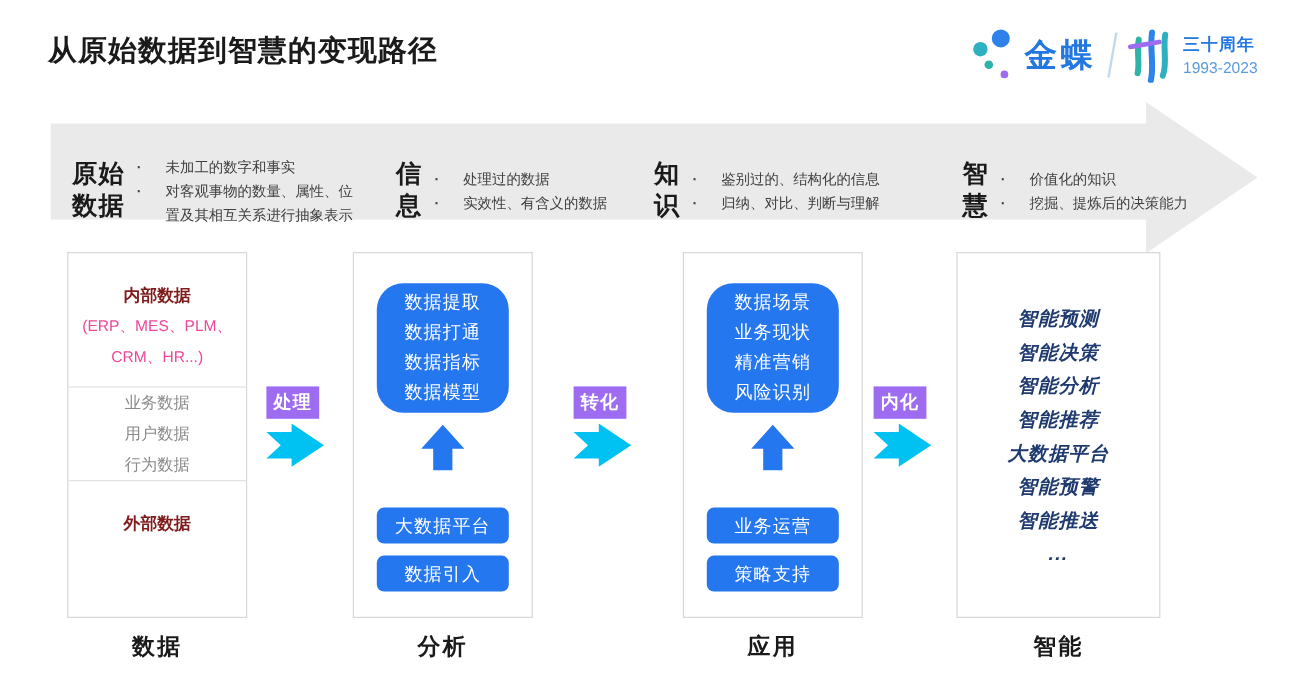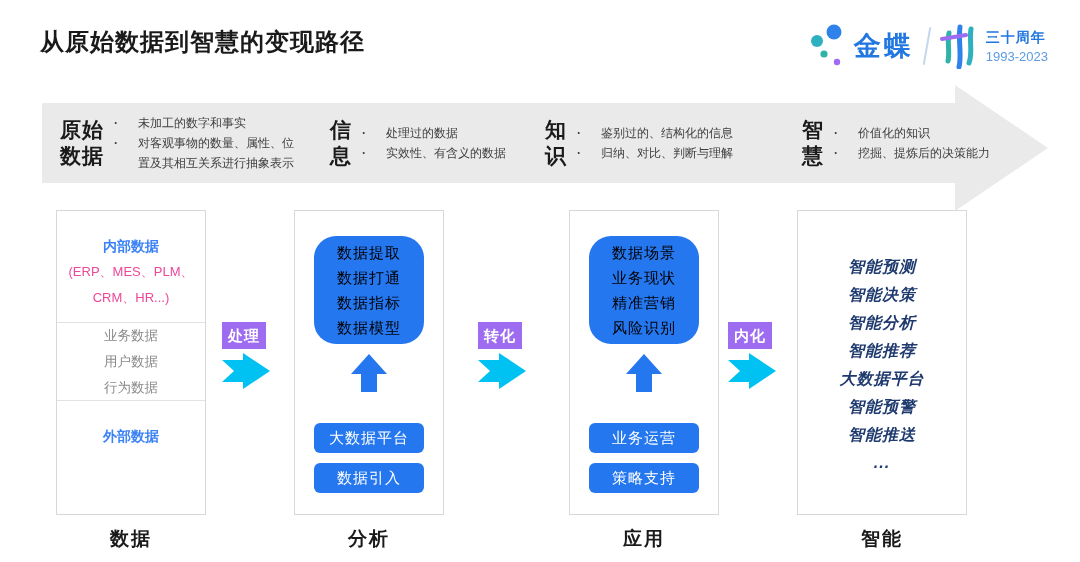--- a/index.html
+++ b/index.html
@@ -14,21 +14,21 @@
   .logo-brand { font-size:27px; font-weight:bold; color:#2277e0; letter-spacing:3px; }
   .logo-divider { width:2px; height:38px; background:#c4d7ec; margin:0 12px; transform:rotate(10deg); }
   .logo-mark { width:40px; height:46px; margin-right:6px; }
   .logo-anniv { display:flex; flex-direction:column; justify-content:center; }
   .logo-anniv .anniv-main { font-size:14px; font-weight:bold; color:#2277e0; letter-spacing:1px; }
   .logo-anniv .anniv-years { font-size:13px; color:#5b9be0; margin-top:2px;text-align:center; }
 
   
   .banner-arrow { position:absolute; left:42px; top:85px; }
   .banner-content { position:absolute; left:42px; top:103px; width:913px; height:80px; }
-  .stage { position:absolute; top:0; height:80px; display:flex; align-items:center; }
+  .stage { position:absolute; top:16px; height:80px; display:flex; align-items:center; }
   .stage-term { font-size:21px; font-weight:bold; color:#1a1a1a; line-height:26px; letter-spacing:1px; margin-right:10px; white-space:pre; }
   .stage-bullets { display:flex; flex-direction:column; justify-content:center; }
   .bullet-row { display:flex; font-size:12px; color:#404040; line-height:20px; }
   .bullet-row .marker { width:24px; text-align:left; font-weight:bold; color:#404040; flex:0 0 24px; }
   .bullet-row .btext { display:block; }
   .stage-1 .btext { width:162px; }
   .stage-2 .btext { width:150px; }
   .stage-3 .btext { width:160px; }
   .stage-4 .btext { width:160px; }
 
@@ -36,28 +36,28 @@
   .col { position:absolute; top:210px; height:305px; background:#fff; border:1px solid #d8d8d8; }
   .col-1 { left:56px;  width:150px; display:flex; flex-direction:column; }
   .col-2 { left:294px; width:150px; }
   .col-3 { left:569px; width:150px; }
   .col-4 { left:797px; width:170px;font-style:italic; }
 
   .c1-sec { text-align:center; }
   .c1-sec-top { height:112px; border-bottom:1px solid #e2e2e2; padding-top:22px; }
   .c1-sec-mid { height:78px; border-bottom:1px solid #e2e2e2; display:flex; flex-direction:column; justify-content:center; }
   .c1-sec-bot { flex:1; padding-top:22px; }
-  .c1-heading { font-size:14px; font-weight:bold; color:#3b82f6; line-height:26px; }
+  .c1-heading { font-size:14px; font-weight:bold; color:#7f1d1d; line-height:26px; }
   .c1-sub { font-size:13px; color:#ec4899; line-height:26px; }
   .c1-mid-item { font-size:13.5px; color:#8a8a8a; line-height:26px; }
 
   .proc-col { display:flex; flex-direction:column; align-items:center; }
   .blue-card { margin-top:25px; width:110px; height:108px; background:#2577f0; border-radius:22px;
                display:flex; flex-direction:column; justify-content:center; align-items:center; }
-  .blue-card span { color:#000000; font-size:15px; line-height:25px; letter-spacing:1px; }
+  .blue-card span { color:#ffffff; font-size:15px; line-height:25px; letter-spacing:1px; }
   .up-arrow { margin-top:10px; }
   .mini-btn { margin-top:10px; width:110px; height:30px; background:#2577f0; border:none; border-radius:6px;
               color:#fff; font-size:15px; letter-spacing:1px; display:flex; align-items:center; justify-content:center;
               font-family:inherit; }
   .mini-btn.first { margin-top:31px; }
 
   .c4-list { padding-top:42px; text-align:center; }
   .c4-item { font-size:16px; font-weight:bold; color:#1f3a6e; line-height:28px; letter-spacing:1px; }
 
   

